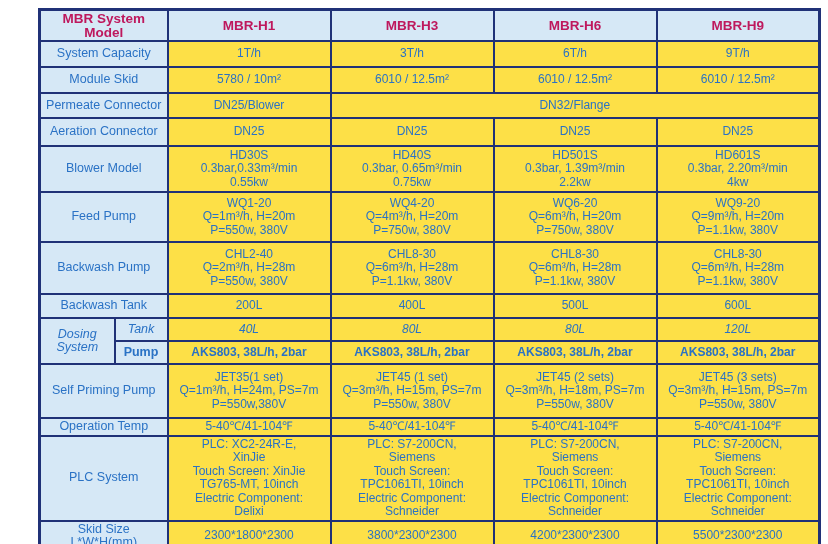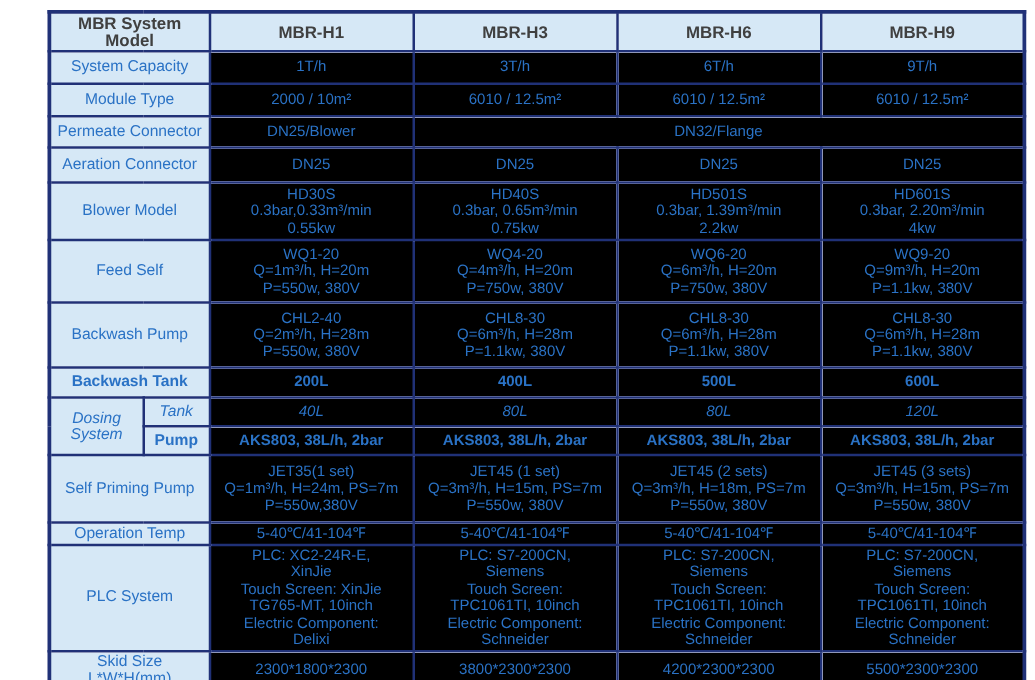--- a/index.html
+++ b/index.html
@@ -27,40 +27,40 @@
     vertical-align: middle;
     color: #2a72c5;
     font-size: 12px;
     line-height: 13.5px;
     padding: 1px 2px;
     white-space: pre-line;
     overflow: hidden;
   }
   .spec th {
     background: #d6e8f6;
-    color: #404040;
+    color: #be185d;
     font-weight: bold;
     font-size: 13.5px;
   }
   .spec td.lbl {
     background: #d6e8f6;
     font-size: 12.5px;
     text-align: center;
   }
-  .spec td.val { background: #000000; text-align: center; }
+  .spec td.val { background: #fde047; text-align: center; }
   
   tr.r-head    { height: 30px; }
   tr.r-cap     { height: 26px; }
   tr.r-mod     { height: 26px; }
   tr.r-perm    { height: 25px; }
   tr.r-aer     { height: 28px; }
   tr.r-blow    { height: 46px; }
   tr.r-feed    { height: 50px; }
   tr.r-bwp     { height: 52px; }
-  tr.r-bwt     { height: 24px; font-weight: bold; }
+  tr.r-bwt     { height: 24px; }
   tr.r-dtank   { height: 23px; font-style: italic; }
   tr.r-dpump   { height: 23px; font-weight: bold; }
   tr.r-prime   { height: 54px; }
   tr.r-temp    { height: 16px; }
   tr.r-plc     { height: 82px; }
   tr.r-skid    { height: 22px; }
 </style>
 </head>
 <body>
 
@@ -85,22 +85,22 @@
 
   <tr class="r-cap">
     <td class="lbl" colspan="2">System Capacity</td>
     <td class="val">1T/h</td>
     <td class="val">3T/h</td>
     <td class="val">6T/h</td>
     <td class="val">9T/h</td>
   </tr>
 
   <tr class="r-mod">
-    <td class="lbl" colspan="2">Module Type</td>
-    <td class="val">2000 / 10m²</td>
+    <td class="lbl" colspan="2">Module Skid</td>
+    <td class="val">5780 / 10m²</td>
     <td class="val">6010 / 12.5m²</td>
     <td class="val">6010 / 12.5m²</td>
     <td class="val">6010 / 12.5m²</td>
   </tr>
 
   <tr class="r-perm">
     <td class="lbl" colspan="2">Permeate Connector</td>
     <td class="val">DN25/Blower</td>
     <td class="val" colspan="3">DN32/Flange</td>
   </tr>
@@ -123,21 +123,21 @@
 0.75kw</td>
     <td class="val">HD501S
 0.3bar, 1.39m³/min
 2.2kw</td>
     <td class="val">HD601S
 0.3bar, 2.20m³/min
 4kw</td>
   </tr>
 
   <tr class="r-feed">
-    <td class="lbl" colspan="2">Feed Self</td>
+    <td class="lbl" colspan="2">Feed Pump</td>
     <td class="val">WQ1-20
 Q=1m³/h, H=20m
 P=550w, 380V</td>
     <td class="val">WQ4-20
 Q=4m³/h, H=20m
 P=750w, 380V</td>
     <td class="val">WQ6-20
 Q=6m³/h, H=20m
 P=750w, 380V</td>
     <td class="val">WQ9-20

